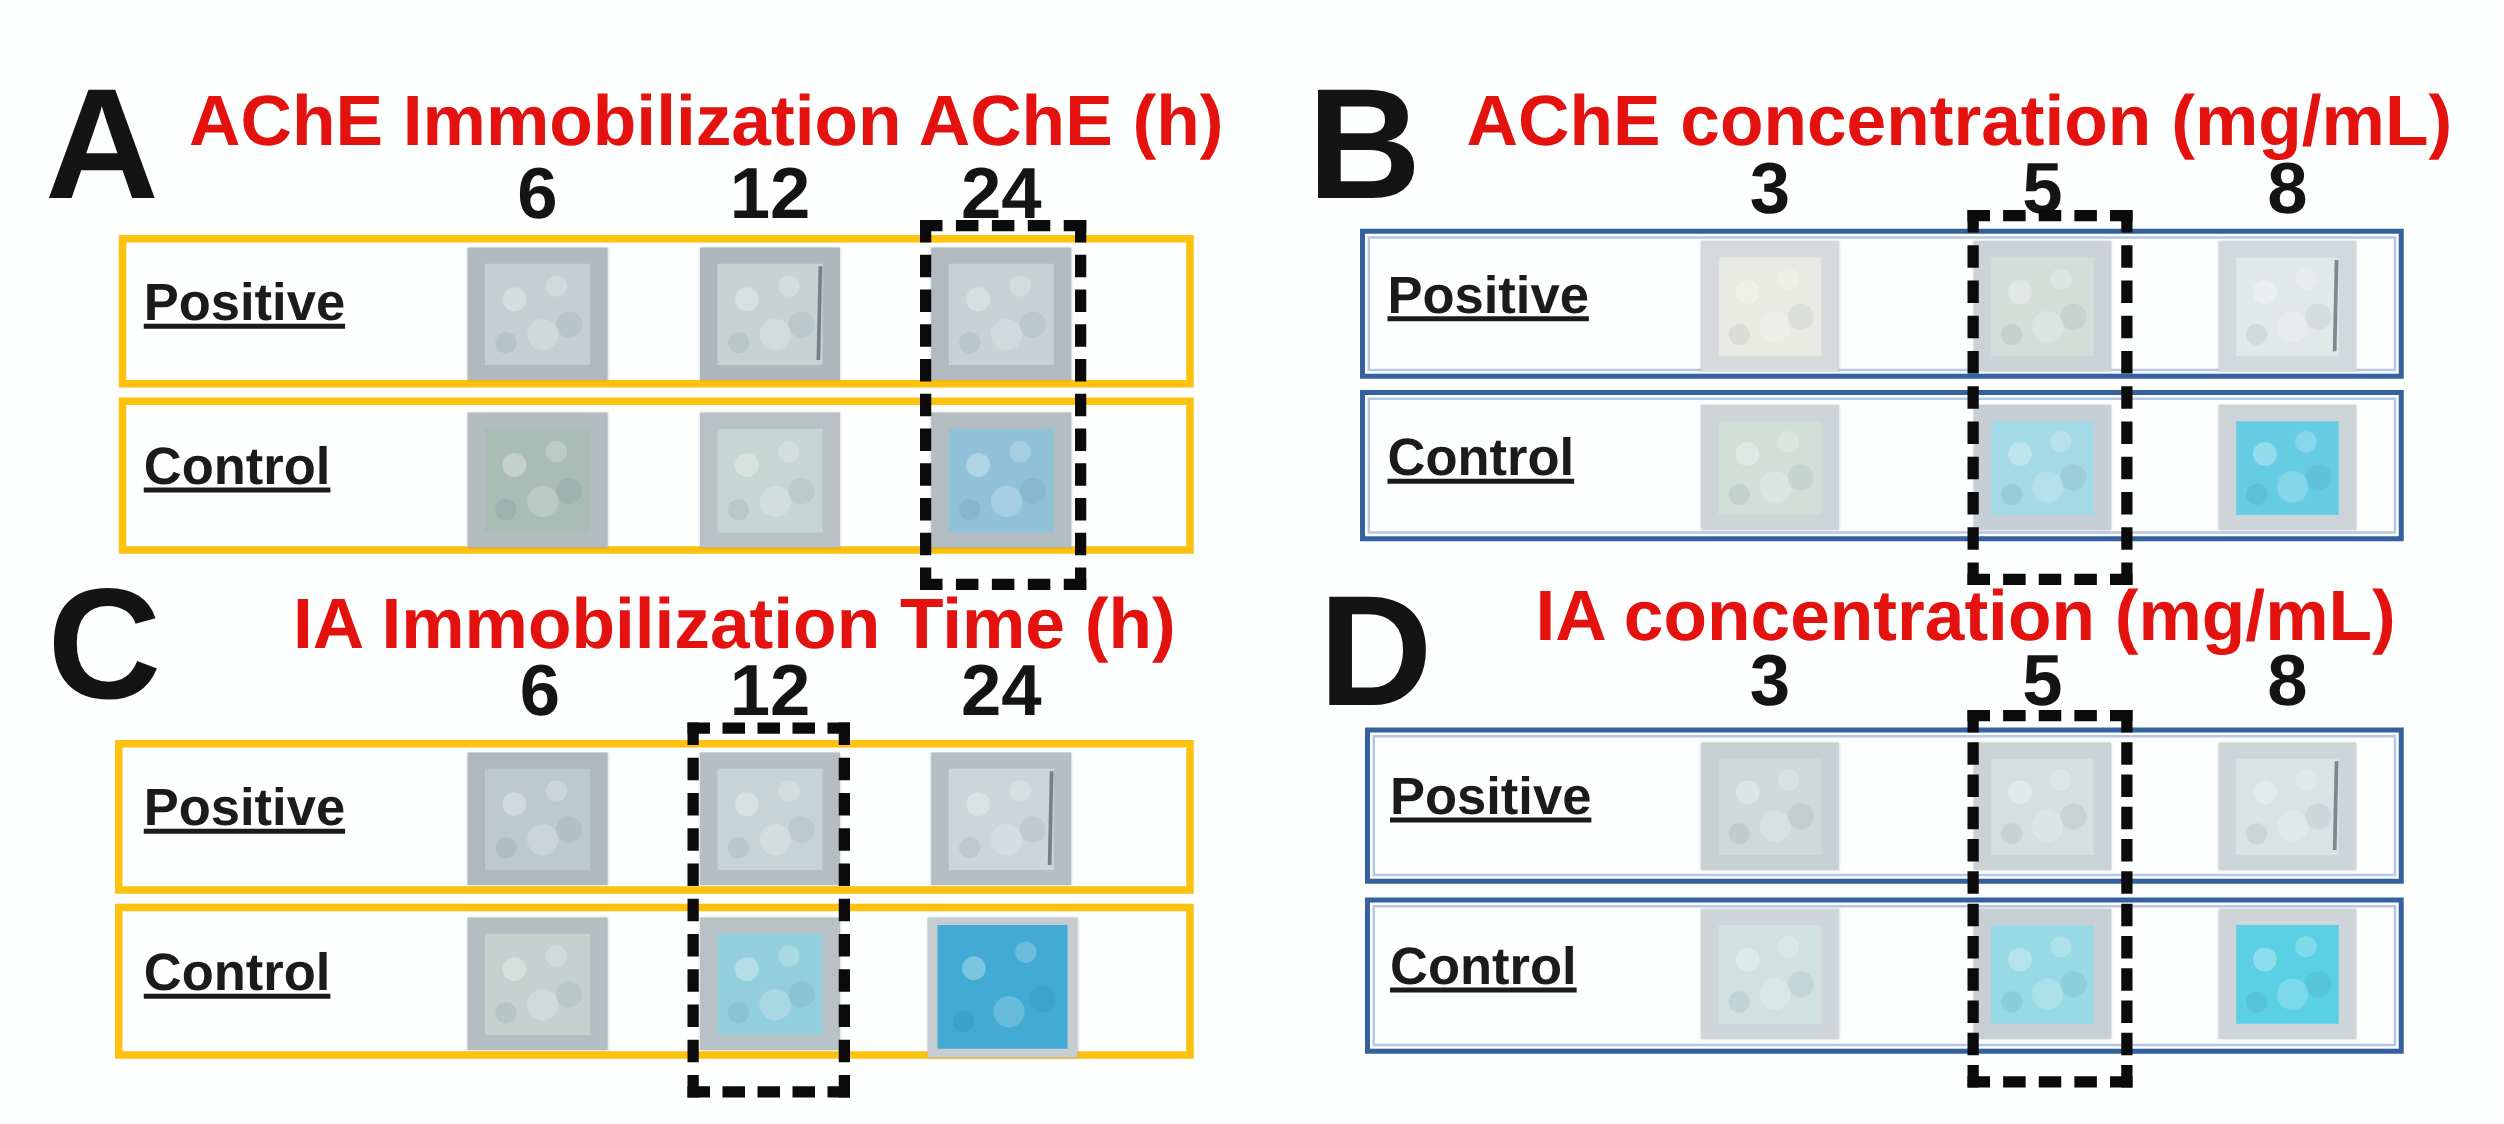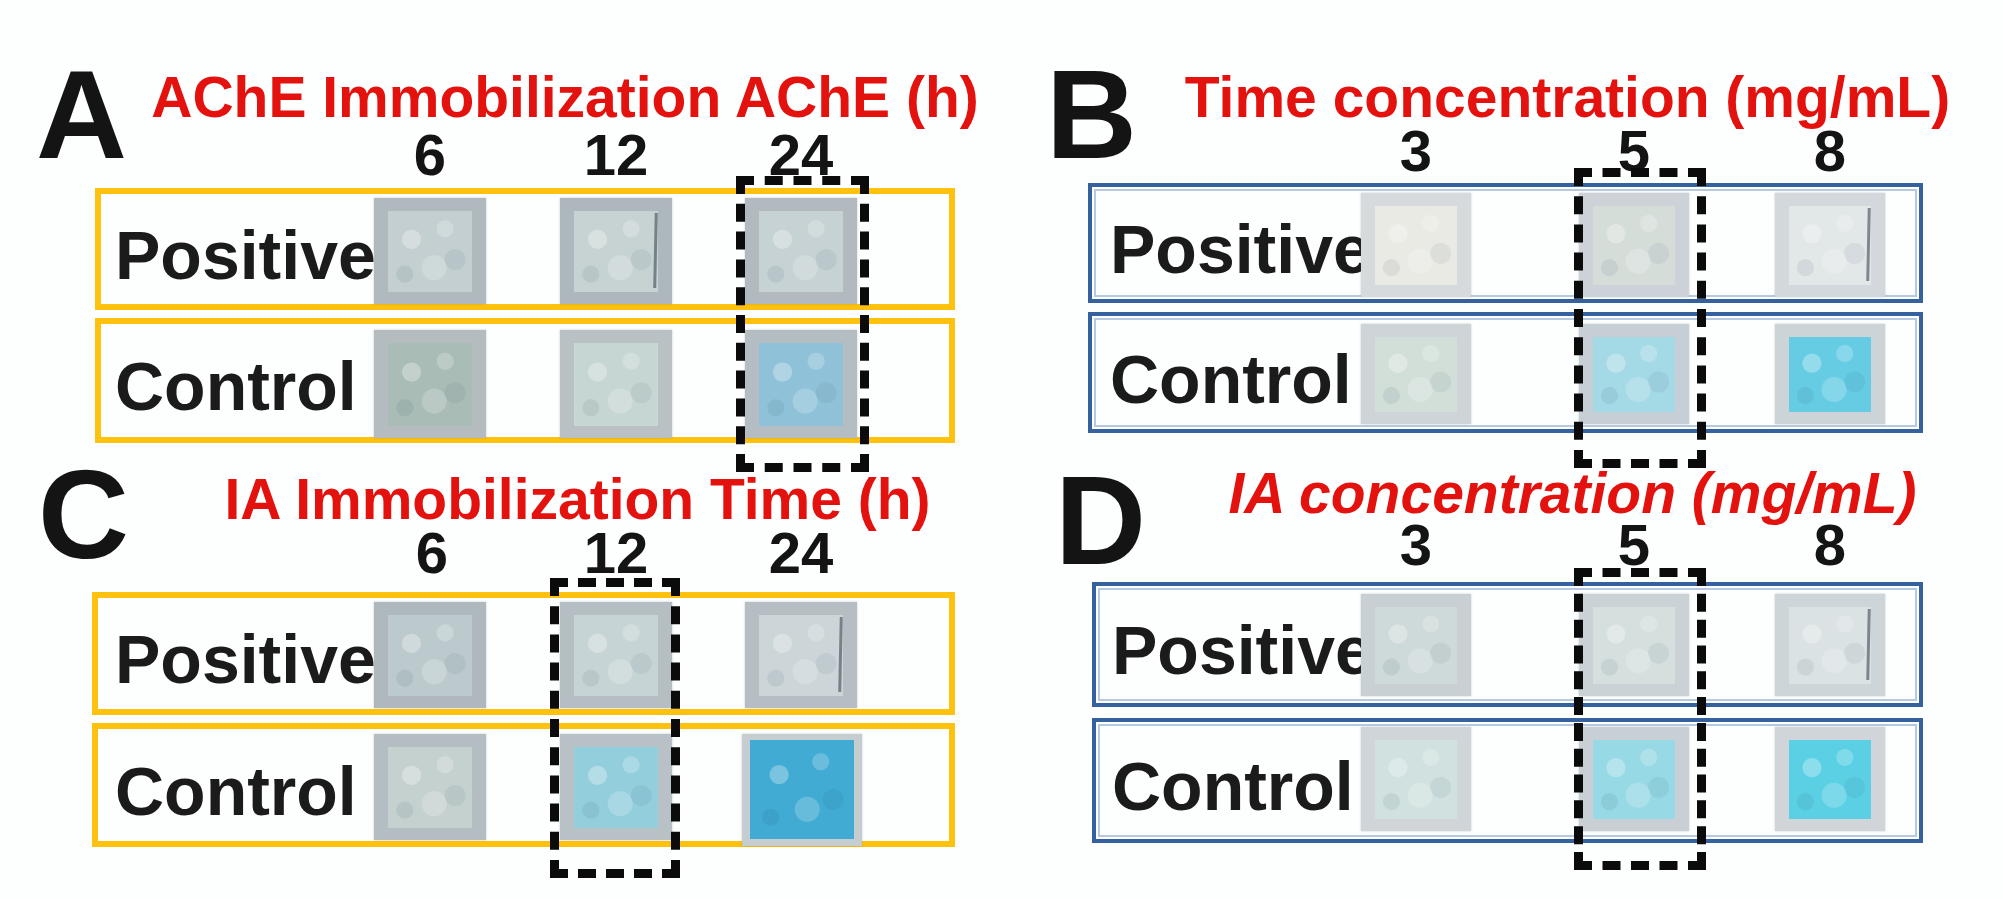--- a/index.html
+++ b/index.html
@@ -28,21 +28,21 @@
   .rowbox{
     position:absolute;box-sizing:border-box;
     border:6px solid #ccc;background:transparent;
   }
   .rowbox.blue{
     border-width:4px;
     box-shadow:inset 0 0 0 2px #ffffff, inset 0 0 0 4px rgba(125,156,200,0.55);
   }
   .rowlabel{
     position:absolute;
-    font-size:68px;font-weight:700;line-height:1.08;
+    font-size:42px;font-weight:700;line-height:1.08;text-decoration:underline;
   }
   .mount{
     position:absolute;
     box-shadow:0 0 2px rgba(90,100,110,0.35);
   }
   .patch{
     position:absolute;
     inset:13px 14px 12px 14px;
   }
   .patch::after{
@@ -105,21 +105,21 @@
     </div>
     <div class="mount" style="left: 745px; top: 330px; width: 112px; height: 108px; background-color: rgb(180, 189, 194);">
       <div class="patch" style="background-color: rgb(143, 194, 216);"></div>
     </div>
 
     <div class="dash" style="left: 736px; top: 176px; width: 133px; height: 296px; border-color: rgb(11, 11, 11);"></div>
   </section>
 
   <section>
     <div class="letter" style="left: 1046px; top: 52px; color: rgb(20, 20, 20);">B</div>
-    <div class="ptitle" style="left: 1140px; top: 68px; width: 855px; color: rgb(227, 18, 14);">Time concentration (mg/mL)</div>
+    <div class="ptitle" style="left: 1140px; top: 68px; width: 855px; color: rgb(227, 18, 14);">AChE concentration (mg/mL)</div>
 
     <div class="colnum" style="left: 1416px; top: 122px; color: rgb(20, 20, 20);">3</div>
     <div class="colnum" style="left: 1634px; top: 122px; color: rgb(20, 20, 20);">5</div>
     <div class="colnum" style="left: 1830px; top: 122px; color: rgb(20, 20, 20);">8</div>
 
     <div class="rowbox blue" style="left: 1088px; top: 183px; width: 835px; height: 120px; border-color: rgb(53, 97, 159);"></div>
     <div class="rowbox blue" style="left: 1088px; top: 312px; width: 835px; height: 121px; border-color: rgb(53, 97, 159);"></div>
 
     <div class="rowlabel" style="left: 1110px; top: 213px; color: rgb(27, 27, 27);">Positive</div>
     <div class="rowlabel" style="left: 1110px; top: 343px; color: rgb(27, 27, 27);">Control</div>
@@ -142,21 +142,21 @@
     </div>
     <div class="mount" style="left: 1775px; top: 324px; width: 110px; height: 100px; background-color: rgb(205, 212, 216);">
       <div class="patch" style="background-color: rgb(102, 204, 228);"></div>
     </div>
 
     <div class="dash" style="left: 1574px; top: 168px; width: 132px; height: 300px; border-color: rgb(11, 11, 11);"></div>
   </section>
 
   <section>
     <div class="letter" style="left: 38px; top: 452px; color: rgb(20, 20, 20);">C</div>
-    <div class="ptitle" style="left: 135px; top: 470px; width: 885px; color: rgb(227, 18, 14);">IA Immobilization Time (h)</div>
+    <div class="ptitle" style="left: 145px; top: 470px; width: 885px; color: rgb(227, 18, 14);">IA Immobilization Time (h)</div>
 
     <div class="colnum" style="left: 432px; top: 524px; color: rgb(20, 20, 20);">6</div>
     <div class="colnum" style="left: 616px; top: 524px; color: rgb(20, 20, 20);">12</div>
     <div class="colnum" style="left: 801px; top: 524px; color: rgb(20, 20, 20);">24</div>
 
     <div class="rowbox" style="left: 92px; top: 592px; width: 863px; height: 123px; border-color: rgb(254, 193, 13);"></div>
     <div class="rowbox" style="left: 92px; top: 723px; width: 863px; height: 124px; border-color: rgb(254, 193, 13);"></div>
 
     <div class="rowlabel" style="left: 115px; top: 623px; color: rgb(27, 27, 27);">Positive</div>
     <div class="rowlabel" style="left: 115px; top: 755px; color: rgb(27, 27, 27);">Control</div>
@@ -179,21 +179,21 @@
     </div>
     <div class="mount" style="left: 742px; top: 734px; width: 120px; height: 112px; background-color: rgb(198, 205, 209);">
       <div class="patch big" style="background-color: rgb(65, 171, 211);"></div>
     </div>
 
     <div class="dash" style="left: 550px; top: 578px; width: 130px; height: 300px; border-color: rgb(11, 11, 11);"></div>
   </section>
 
   <section>
     <div class="letter" style="left: 1055px; top: 458px; color: rgb(20, 20, 20);">D</div>
-    <div class="ptitle" style="left: 1150px; top: 464px; width: 845px; color: rgb(227, 18, 14); font-style: italic;">IA concentration (mg/mL)</div>
+    <div class="ptitle" style="left: 1150px; top: 464px; width: 845px; color: rgb(227, 18, 14);">IA concentration (mg/mL)</div>
 
     <div class="colnum" style="left: 1416px; top: 516px; color: rgb(20, 20, 20);">3</div>
     <div class="colnum" style="left: 1634px; top: 516px; color: rgb(20, 20, 20);">5</div>
     <div class="colnum" style="left: 1830px; top: 516px; color: rgb(20, 20, 20);">8</div>
 
     <div class="rowbox blue" style="left: 1092px; top: 582px; width: 831px; height: 125px; border-color: rgb(53, 97, 159);"></div>
     <div class="rowbox blue" style="left: 1092px; top: 718px; width: 831px; height: 125px; border-color: rgb(53, 97, 159);"></div>
 
     <div class="rowlabel" style="left: 1112px; top: 614px; color: rgb(27, 27, 27);">Positive</div>
     <div class="rowlabel" style="left: 1112px; top: 750px; color: rgb(27, 27, 27);">Control</div>

